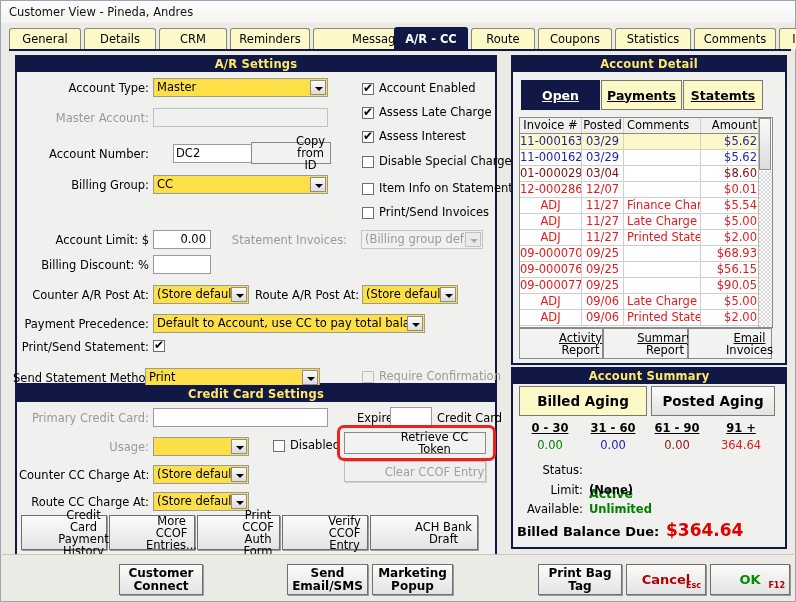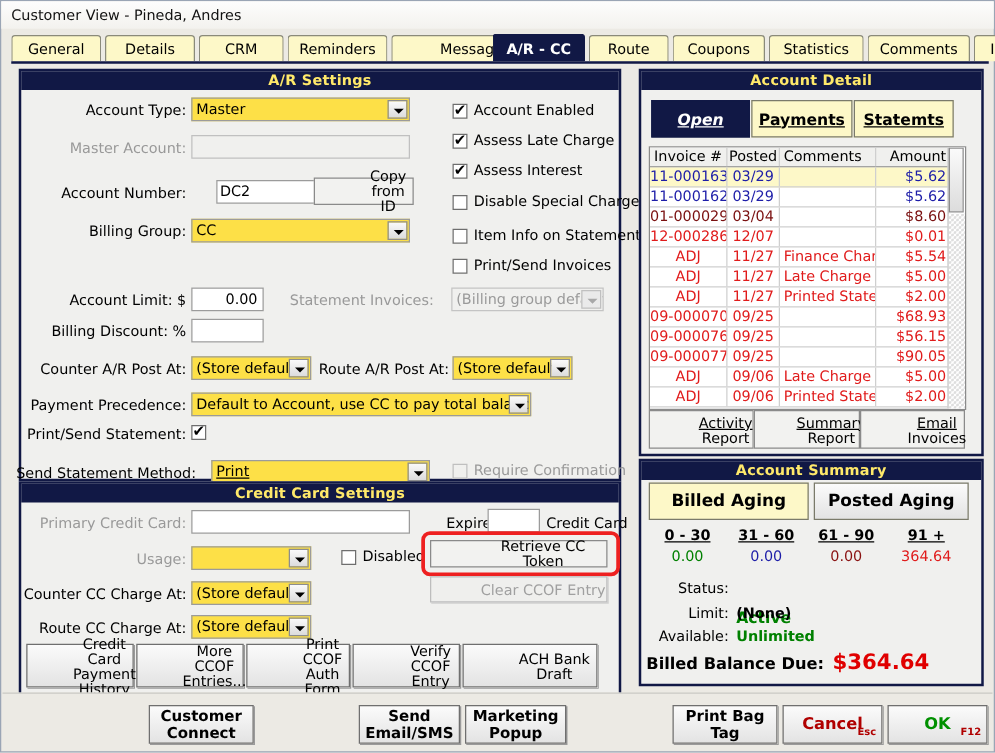--- a/index.html
+++ b/index.html
@@ -201,21 +201,21 @@
   <div class="lbl" style="left:18px;top:316px;width:130px;">Payment Precedence:</div>
   <div class="combo" style="left:152px;top:313px;width:272px;">
     <span>Default to Account, use CC to pay total balance</span>
     <span class="arw"></span>
   </div>
 
   <div class="lbl" style="left:18px;top:339px;width:130px;">Print/Send Statement:</div>
   <div class="cbx on" style="left:152px;top:339px;"></div>
 
   <div class="lbl" style="left:12px;top:370px;width:136px;">Send Statement Method:</div>
-  <div class="combo" style="left:168px;top:367px;width:175px;text-decoration:underline;">
+  <div class="combo" style="left:144px;top:367px;width:175px;">
     <span>Print</span>
     <span class="arw"></span>
   </div>
   <div class="cbx dis" style="left:361px;top:370px;"></div>
   <div class="cbl dim" style="left:378px;top:368px;">Require Confirmation</div>
 
   <div class="panel" style="left:14px;top:384px;width:482px;height:172px;">
     <div class="panelhdr">Credit Card Settings</div>
   </div>
 
@@ -285,21 +285,21 @@
         </div>
       </div>
     </div>
 
   <div class="panel" style="left:510px;top:54px;width:276px;height:310px;">
     <div class="panelhdr">Account Detail</div>
   </div>
 
   <div id="subtabs">
       <div class="subtab act" style="left: 520px; top: 79px; width: 79px; height: 30px;">
-        <span style="text-decoration: underline; font-style: italic;">Open</span>
+        <span style="text-decoration: underline;">Open</span>
       </div>
       <div class="subtab" style="left: 600px; top: 79px; width: 81px; height: 30px;">
         <span style="text-decoration: underline;">Payments</span>
       </div>
       <div class="subtab" style="left: 682px; top: 79px; width: 80px; height: 30px;">
         <span style="text-decoration: underline;">Statemts</span>
       </div>
     </div>
 
   <div class="grid" style="left:518px;top:116px;width:254px;height:211px;">

